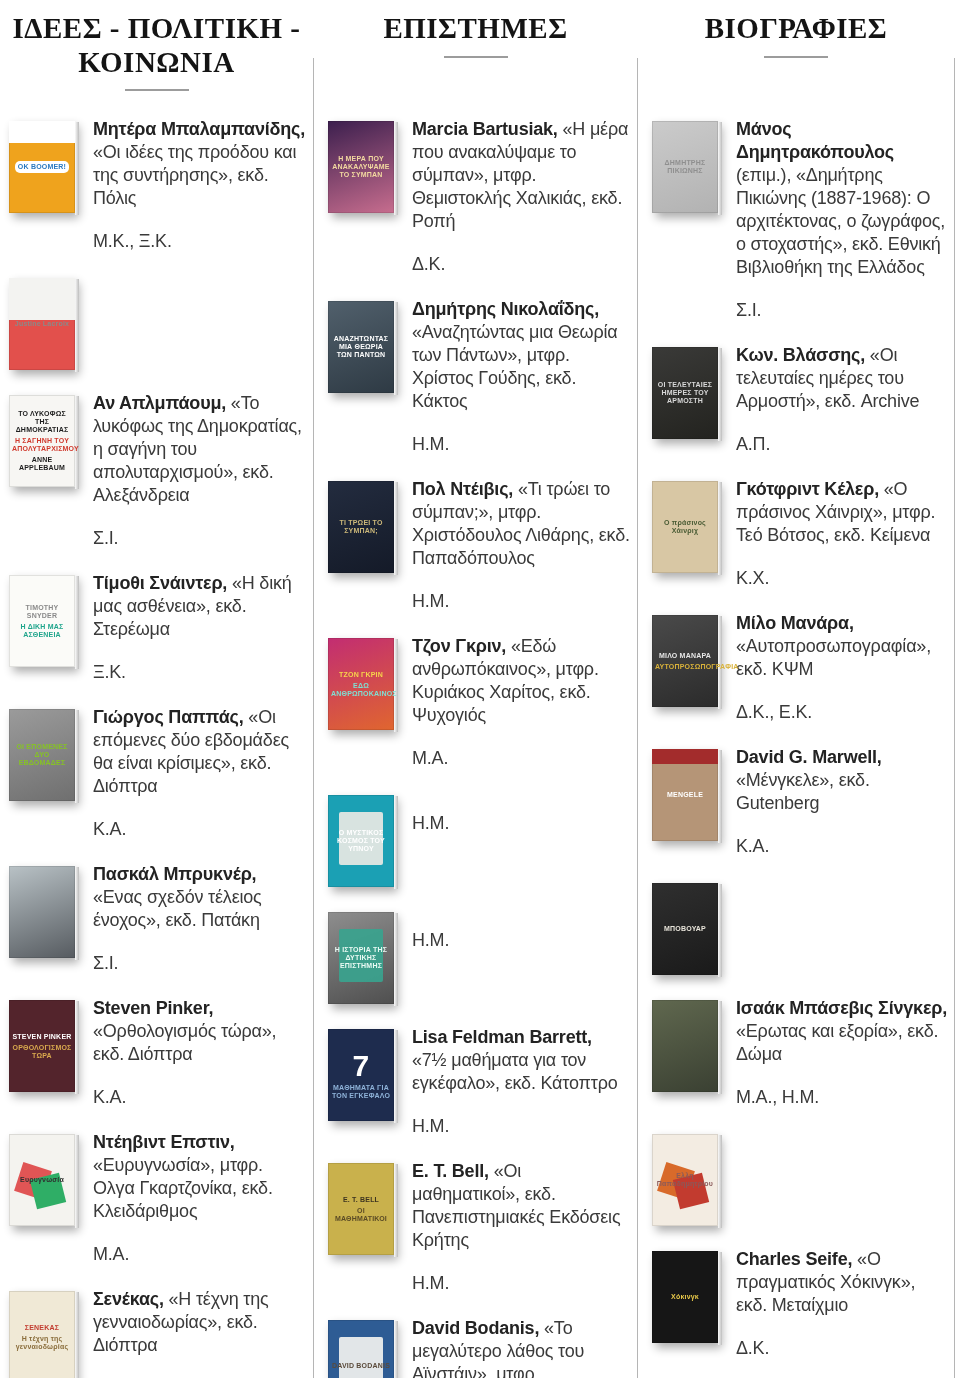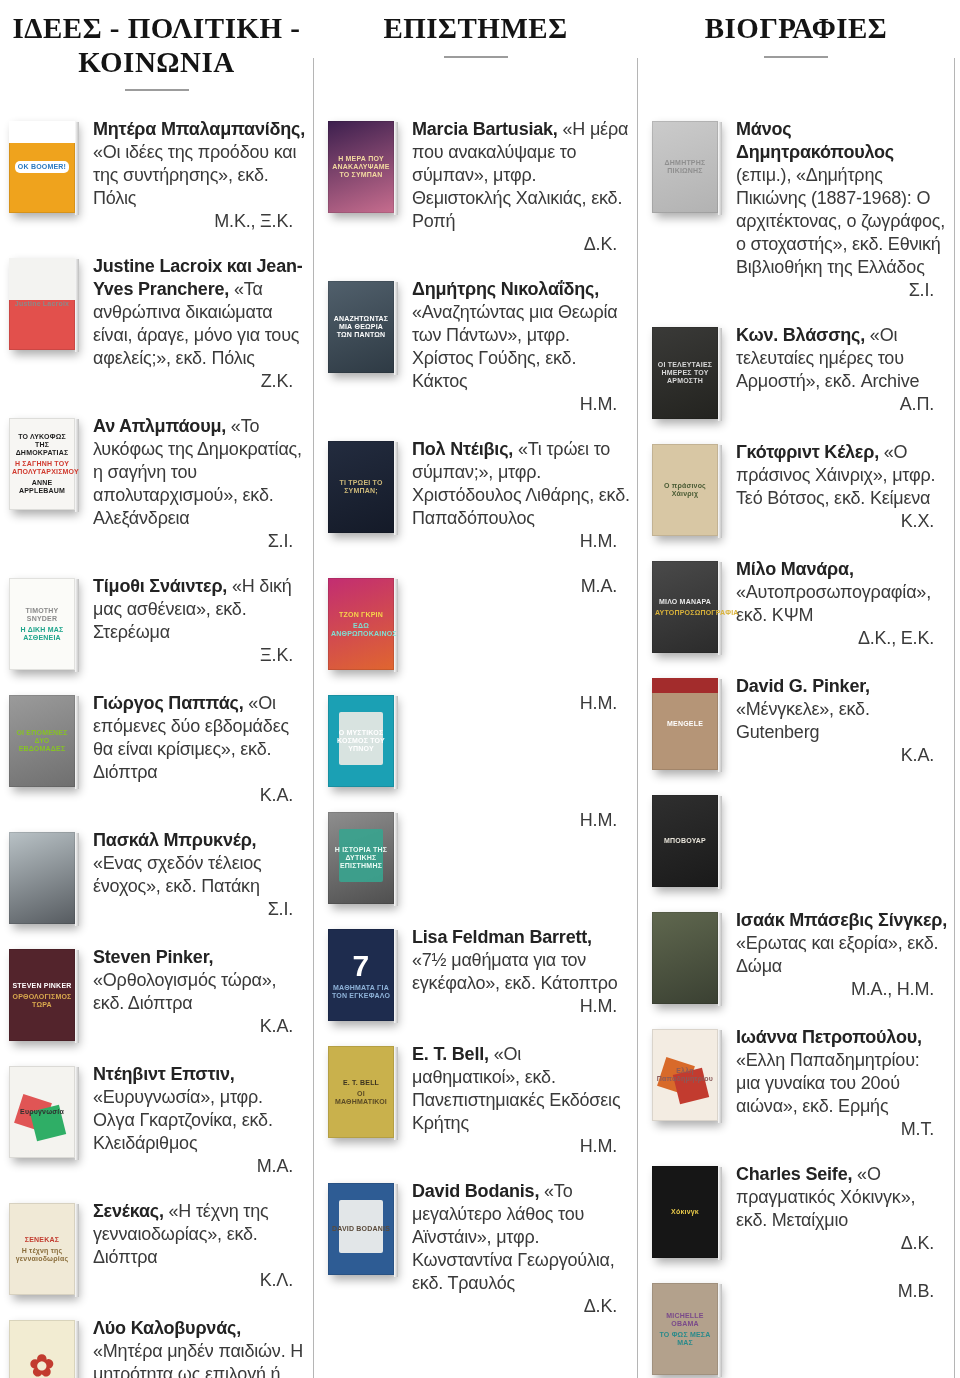--- a/index.html
+++ b/index.html
@@ -51,21 +51,21 @@
     position:absolute;inset:4px 3px;z-index:2;display:flex;flex-direction:column;
     align-items:center;justify-content:center;gap:3px;text-align:center;
   }
   .cover-line{font-size:7px;line-height:8px;font-weight:700;letter-spacing:.2px;width:100%;}
   .cover-line.big{font-size:30px;line-height:30px;}
 
   .text{flex:1;min-width:0;padding-right:6px;font-size:18px;line-height:23px;letter-spacing:-0.2px;}
   .para{margin:0;}
   .author{font-weight:700;color:var(--author-color,#232323);}
   .details{color:var(--text-color,#3a3a3a);}
-  .initials{margin-top:0;padding-right:14px;text-align:right;color:var(--text-color,#3a3a3a);}
+  .initials{margin-top:20px;padding-right:14px;text-align:left;color:var(--text-color,#3a3a3a);}
 </style>
 </head>
 <body>
 
 <div class="page">
 
   <div class="divider d0"></div>
   <div class="divider d1"></div>
   <div class="divider d2"></div>
 
@@ -93,26 +93,20 @@
   </div>
         <div class="entry">
     <div class="cover-wrap">
       <div class="book" style="background: rgb(226, 80, 76);">
               <div class="band" style="background: rgb(243, 243, 241); height: 46%;"></div>
               <div class="cover-lines">
                 <div class="cover-line" style="color: rgb(138, 138, 138);">Justine Lacroix</div>
               </div>
             </div>
     </div>
-    <div class="text">
-      <p class="para">
-        <span class="author">Justine Lacroix και Jean-Yves Pranchere,</span><span class="details"> «Τα ανθρώπινα δικαιώματα είναι, άραγε, μόνο για τους αφελείς;», εκδ. Πόλις</span>
-      </p>
-      <div class="initials">Ζ.Κ.</div>
-    </div>
   </div>
         <div class="entry">
     <div class="cover-wrap">
       <div class="book" style="background: rgb(247, 246, 243);">
               <div class="cover-lines">
                 <div class="cover-line" style="color: rgb(28, 28, 28);">ΤΟ ΛΥΚΟΦΩΣ ΤΗΣ ΔΗΜΟΚΡΑΤΙΑΣ</div>
                 <div class="cover-line" style="color: rgb(208, 58, 46);">Η ΣΑΓΗΝΗ ΤΟΥ ΑΠΟΛΥΤΑΡΧΙΣΜΟΥ</div>
                 <div class="cover-line" style="color: rgb(28, 28, 28);">ANNE APPLEBAUM</div>
               </div>
             </div>
@@ -291,20 +285,23 @@
         <div class="entry">
     <div class="cover-wrap">
       <div class="book" style="background: linear-gradient(160deg, rgb(194, 45, 114), rgb(224, 102, 47));">
               <div class="cover-lines">
                 <div class="cover-line" style="color: rgb(246, 212, 75);">ΤΖΟΝ ΓΚΡΙΝ</div>
                 <div class="cover-line" style="color: rgb(127, 224, 212);">ΕΔΩ ΑΝΘΡΩΠΟΚΑΙΝΟΣ</div>
               </div>
             </div>
     </div>
     <div class="text">
+      <p class="para">
+        <span class="author">Τζον Γκριν,</span><span class="details"> «Εδώ ανθρωπόκαινος», μτφρ. Κυριάκος Χαρίτος, εκδ. Ψυχογιός</span>
+      </p>
       <div class="initials">Μ.Α.</div>
     </div>
   </div>
         <div class="entry">
     <div class="cover-wrap">
       <div class="book" style="background: rgb(27, 160, 180);">
               <div class="panel" style="background: rgb(232, 232, 228);"></div>
               <div class="cover-lines">
                 <div class="cover-line" style="color: rgb(255, 255, 255);">Ο ΜΥΣΤΙΚΟΣ ΚΟΣΜΟΣ ΤΟΥ ΥΠΝΟΥ</div>
               </div>
@@ -449,21 +446,21 @@
     <div class="cover-wrap">
       <div class="book" style="background: rgb(181, 149, 119);">
               <div class="band" style="background: rgb(163, 44, 44); height: 16%;"></div>
               <div class="cover-lines">
                 <div class="cover-line" style="color: rgb(255, 255, 255);">MENGELE</div>
               </div>
             </div>
     </div>
     <div class="text">
       <p class="para">
-        <span class="author">David G. Pinker,</span><span class="details"> «Μένγκελε», εκδ. Gutenberg</span>
+        <span class="author">David G. Marwell,</span><span class="details"> «Μένγκελε», εκδ. Gutenberg</span>
       </p>
       <div class="initials">Κ.Α.</div>
     </div>
   </div>
         <div class="entry">
     <div class="cover-wrap">
       <div class="book" style="background: linear-gradient(160deg, rgb(47, 47, 47), rgb(26, 26, 26));">
               <div class="cover-lines">
                 <div class="cover-line" style="color: rgb(232, 228, 218);">ΜΠΟΒΟΥΑΡ</div>
               </div>
@@ -488,26 +485,20 @@
         <div class="entry">
     <div class="cover-wrap">
       <div class="book" style="background: rgb(243, 236, 226);">
               <div class="shape s0" style="background: rgb(216, 106, 42);"></div>
               <div class="shape s1" style="background: rgb(194, 59, 47);"></div>
               <div class="cover-lines">
                 <div class="cover-line" style="color: rgb(138, 90, 90);">Ελλη Παπαδημητρίου</div>
               </div>
             </div>
     </div>
-    <div class="text">
-      <p class="para">
-        <span class="author">Ιωάννα Πετροπούλου,</span><span class="details"> «Ελλη Παπαδημητρίου: μια γυναίκα του 20ού αιώνα», εκδ. Ερμής</span>
-      </p>
-      <div class="initials">Μ.Τ.</div>
-    </div>
   </div>
         <div class="entry">
     <div class="cover-wrap">
       <div class="book" style="background: rgb(22, 22, 22);">
               <div class="cover-lines">
                 <div class="cover-line" style="color: rgb(232, 201, 74);">Χόκινγκ</div>
               </div>
             </div>
     </div>
     <div class="text">

